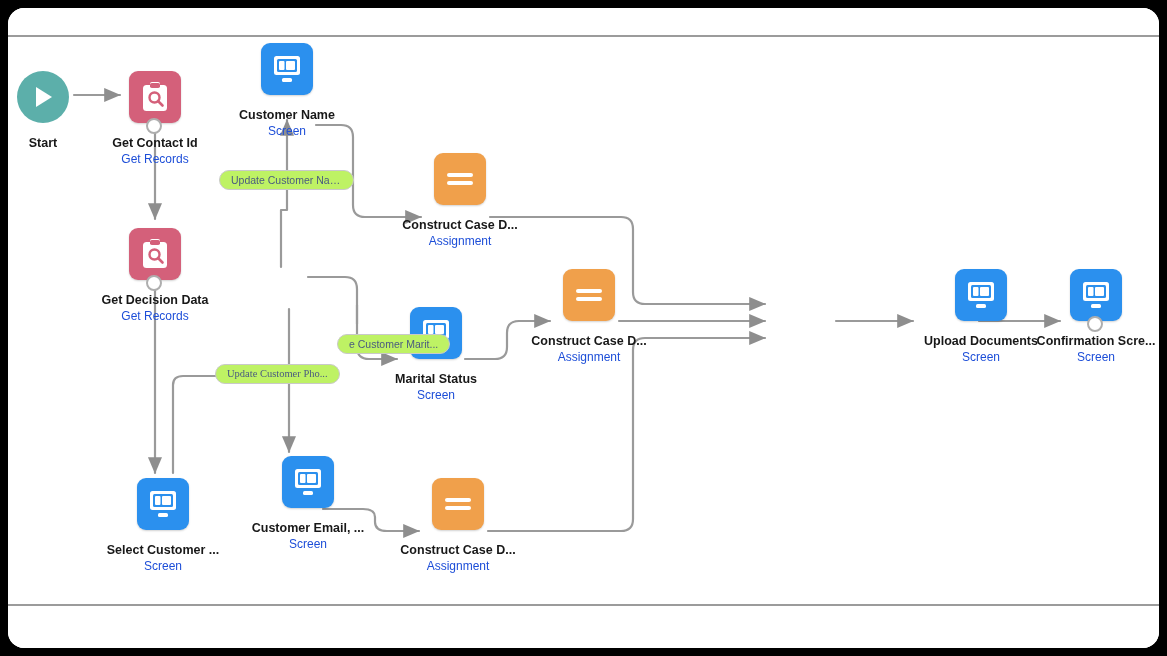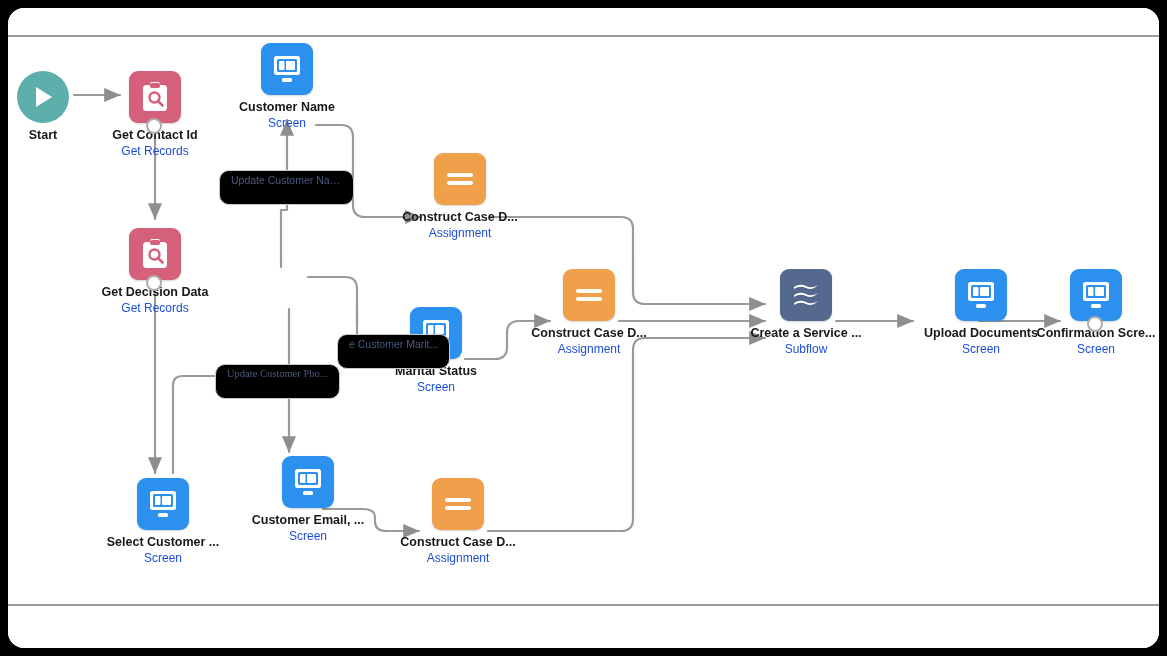--- a/index.html
+++ b/index.html
@@ -80,21 +80,21 @@
     justify-content: center;
   }
   .node .label {
     font-size: 12.5px;
     font-weight: bold;
     color: #181818;
     line-height: 15px;
     white-space: nowrap;
     overflow: hidden;
     text-overflow: ellipsis;
-    margin-top: 3px;
+    margin-top: 11px;
   }
   .node .sublabel {
     font-size: 12px;
     font-weight: normal;
     color: #1d4ed8;
     line-height: 15px;
     white-space: nowrap;
     margin-top: 1px;
   }
 
@@ -148,26 +148,26 @@
     height: 16px;
     border-radius: 50%;
     background: #ffffff;
     border: 2px solid #aeaeae;
     box-sizing: border-box;
   }
 
   
   .pill {
     position: absolute;
-    height: 35px;
+    height: 20px;
     line-height: 18px;
     padding: 0 11px;
     border: 1px solid #c9c9c9;
     border-radius: 10px;
-    background: #000000;
+    background: #bef264;
     color: #4a5a80;
     font-size: 10.5px;
     font-family: "Liberation Sans", sans-serif;
     white-space: nowrap;
     box-sizing: border-box;
     max-width: 135px;
     overflow: hidden;
     text-overflow: ellipsis;
   }
 </style>
@@ -365,33 +365,20 @@
           <svg width="30" height="20" viewBox="0 0 30 20" aria-hidden="true">
             <rect x="2" y="4" width="26" height="4" rx="2" fill="#ffffff"></rect>
             <rect x="2" y="12" width="26" height="4" rx="2" fill="#ffffff"></rect>
           </svg>
         </div>
       </div>
       <div class="label">Construct Case D...</div>
       <div class="sublabel">Assignment</div>
     </div>
 
-    <div class="node" style="left:798px; top:230px;">
-      <div class="shape-wrap">
-        <div class="icon-box subflow">
-          <svg width="30" height="30" viewBox="0 0 30 30" aria-hidden="true">
-            <path d="M3 7 q6 -4 12 -1 q6 3 12 -1 q-6 6 -12 3 q-6 -3 -12 1 z" fill="#ffffff"></path>
-            <path d="M3 15 q6 -4 12 -1 q6 3 12 -1 q-6 6 -12 3 q-6 -3 -12 1 z" fill="#ffffff"></path>
-            <path d="M3 23 q6 -4 12 -1 q6 3 12 -1 q-6 6 -12 3 q-6 -3 -12 1 z" fill="#ffffff"></path>
-          </svg>
-        </div>
-      </div>
-      <div class="label">Create a Service ...</div>
-      <div class="sublabel">Subflow</div>
-    </div>
 
     <div class="node" style="left:973px; top:230px;">
       <div class="shape-wrap">
         <div class="icon-box screen">
           <svg width="32" height="30" viewBox="0 0 32 30" aria-hidden="true">
             <rect x="3" y="2" width="26" height="19" rx="2.5" fill="#ffffff"></rect>
             <rect x="6" y="5" width="20" height="13" rx="1.5" fill="#2b90ee"></rect>
             <rect x="8" y="7" width="5.5" height="9" rx="1" fill="#ffffff"></rect>
             <rect x="15" y="7" width="9" height="9" rx="1" fill="#ffffff"></rect>
             <rect x="11" y="24" width="10" height="4" rx="1.6" fill="#ffffff"></rect>

